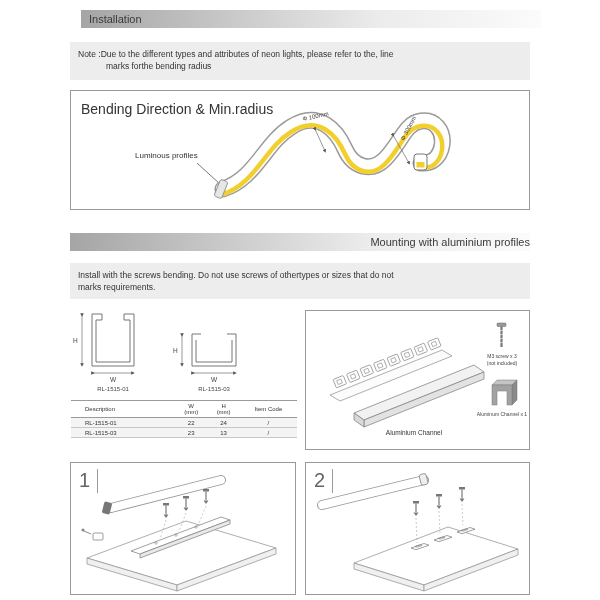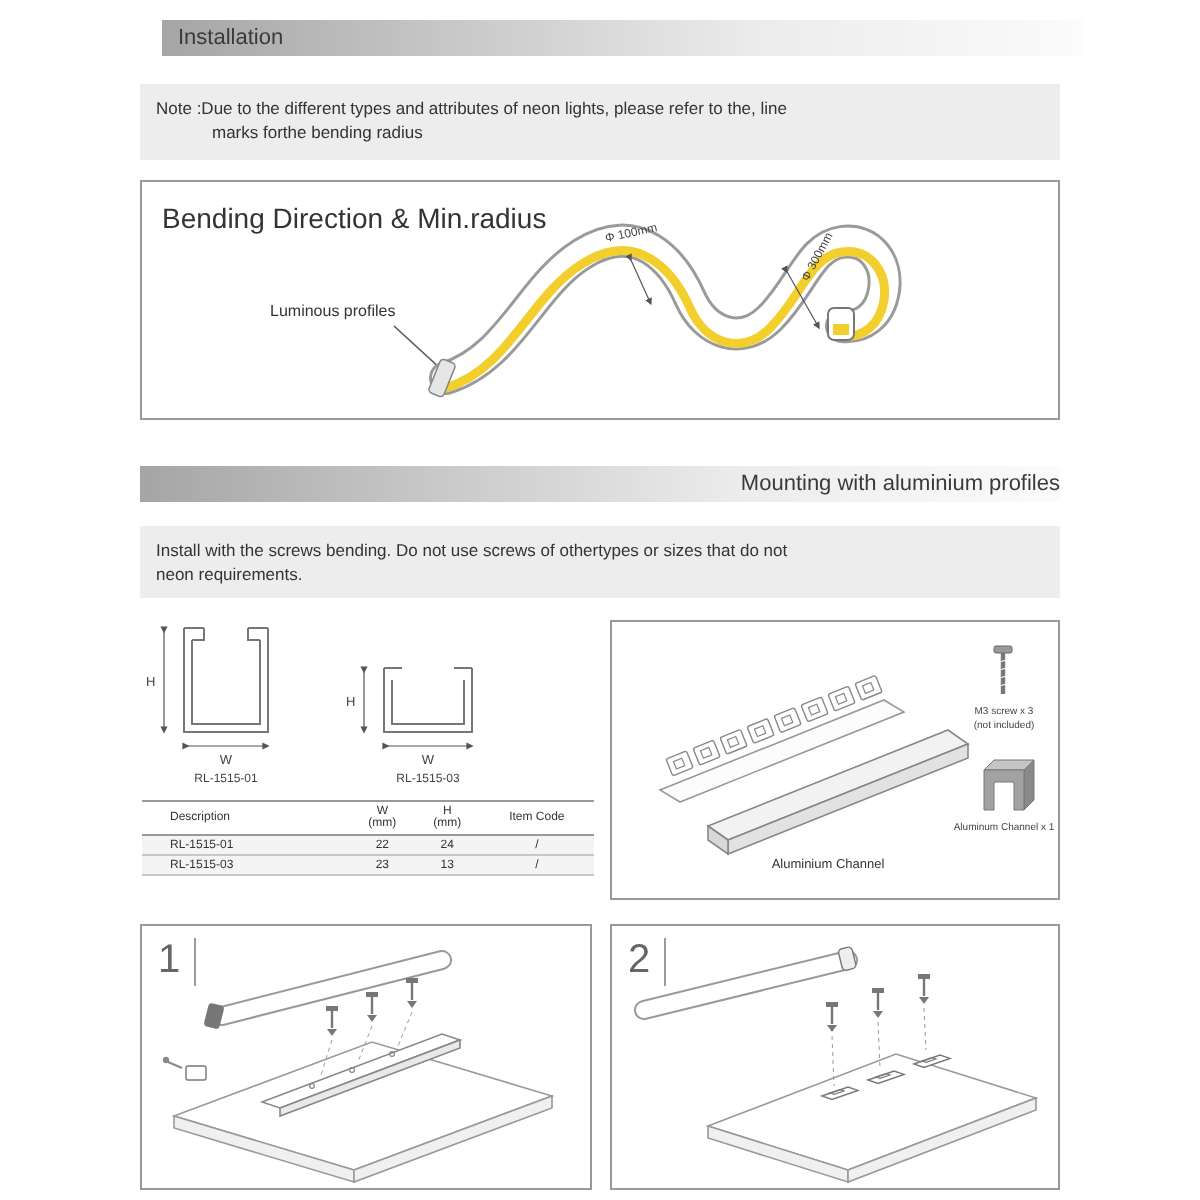--- a/index.html
+++ b/index.html
@@ -81,21 +81,21 @@
     <div class="bend-title">Bending Direction &amp; Min.radius</div>
     <div class="lum-label">Luminous profiles</div>
   </div>
 
   <div class="sec-header" style="left:70px;top:233px;text-align:right;">
     <span>Mounting with aluminium profiles</span>
   </div>
 
   <div class="note" style="left:70px;top:263px;height:36px;">
     <div>Install with the screws bending.  Do not use screws of othertypes or sizes that do not</div>
-    <div>neon requirements.</div>
+    <div>marks requirements.</div>
   </div>
 
   <div class="abs" style="left:70px;top:306px;width:228px;height:150px;">
     <svg width="228" height="90" viewBox="0 0 228 90">
 
       <g stroke="#777" fill="none" stroke-width="1">
         <path d="M22,8 v52 h42 v-52"></path>
         <path d="M26,14 v42 h34 v-42"></path>
         <path d="M22,8 h10 M64,8 h-10"></path>
         <path d="M32,8 v6 h-6 M54,8 v6 h6"></path>

